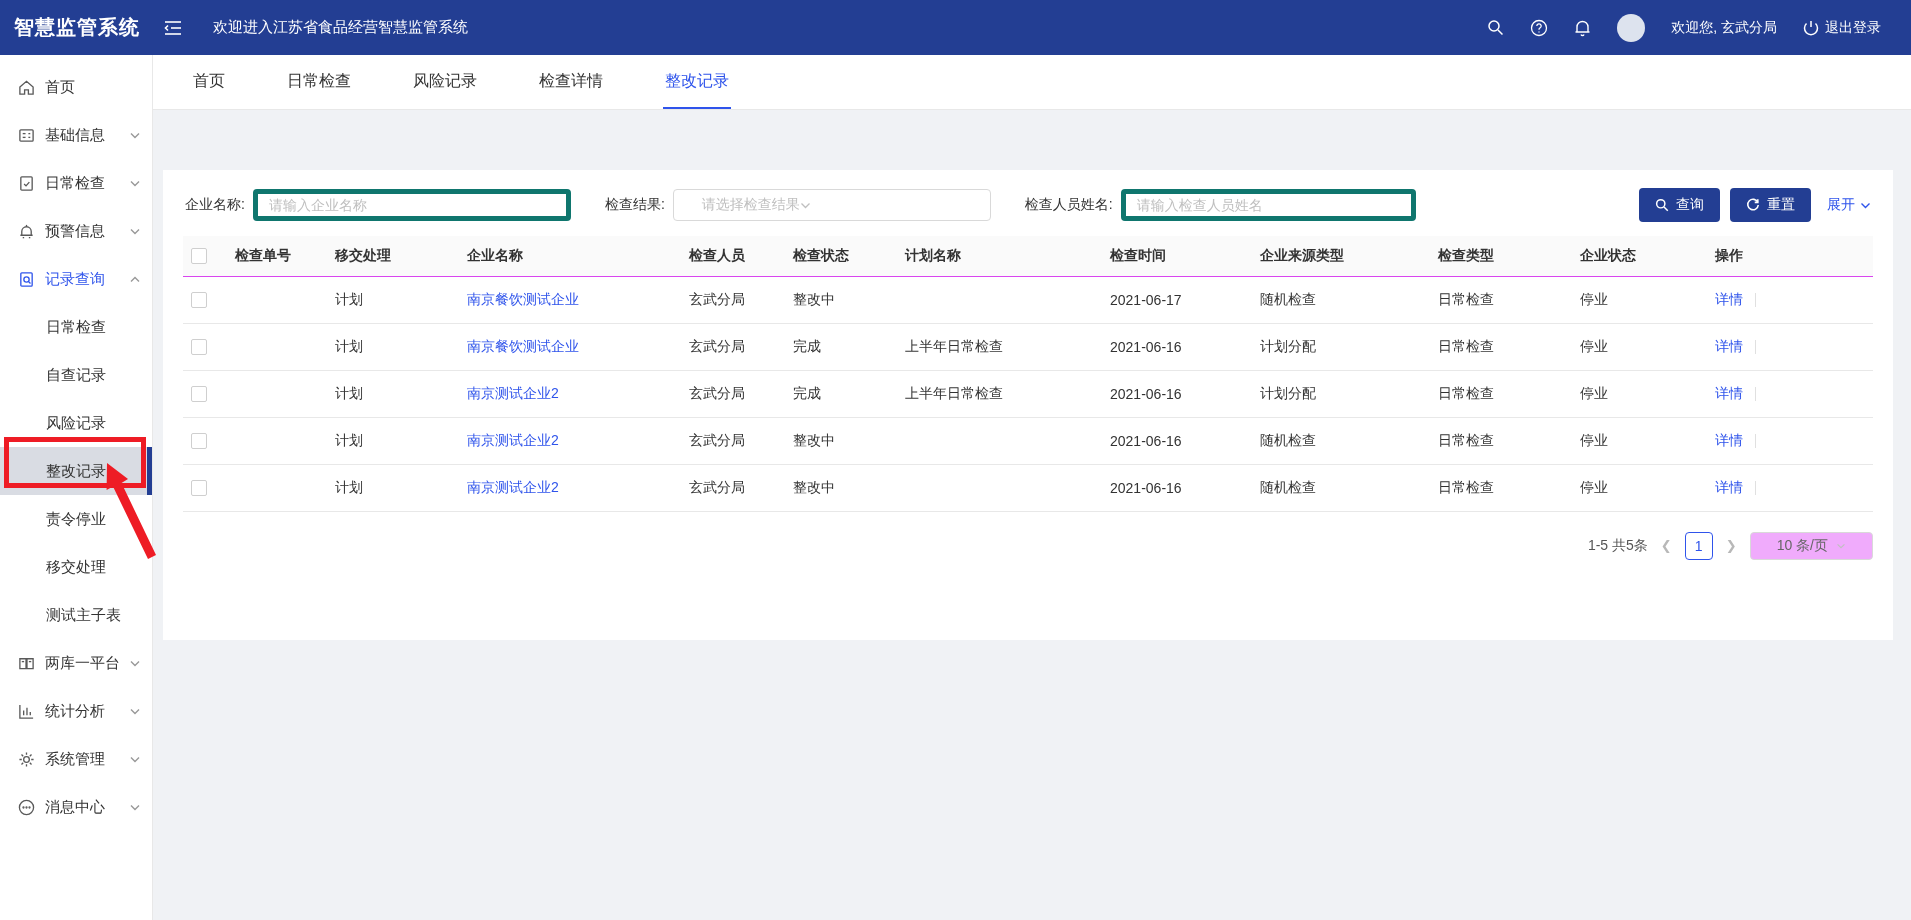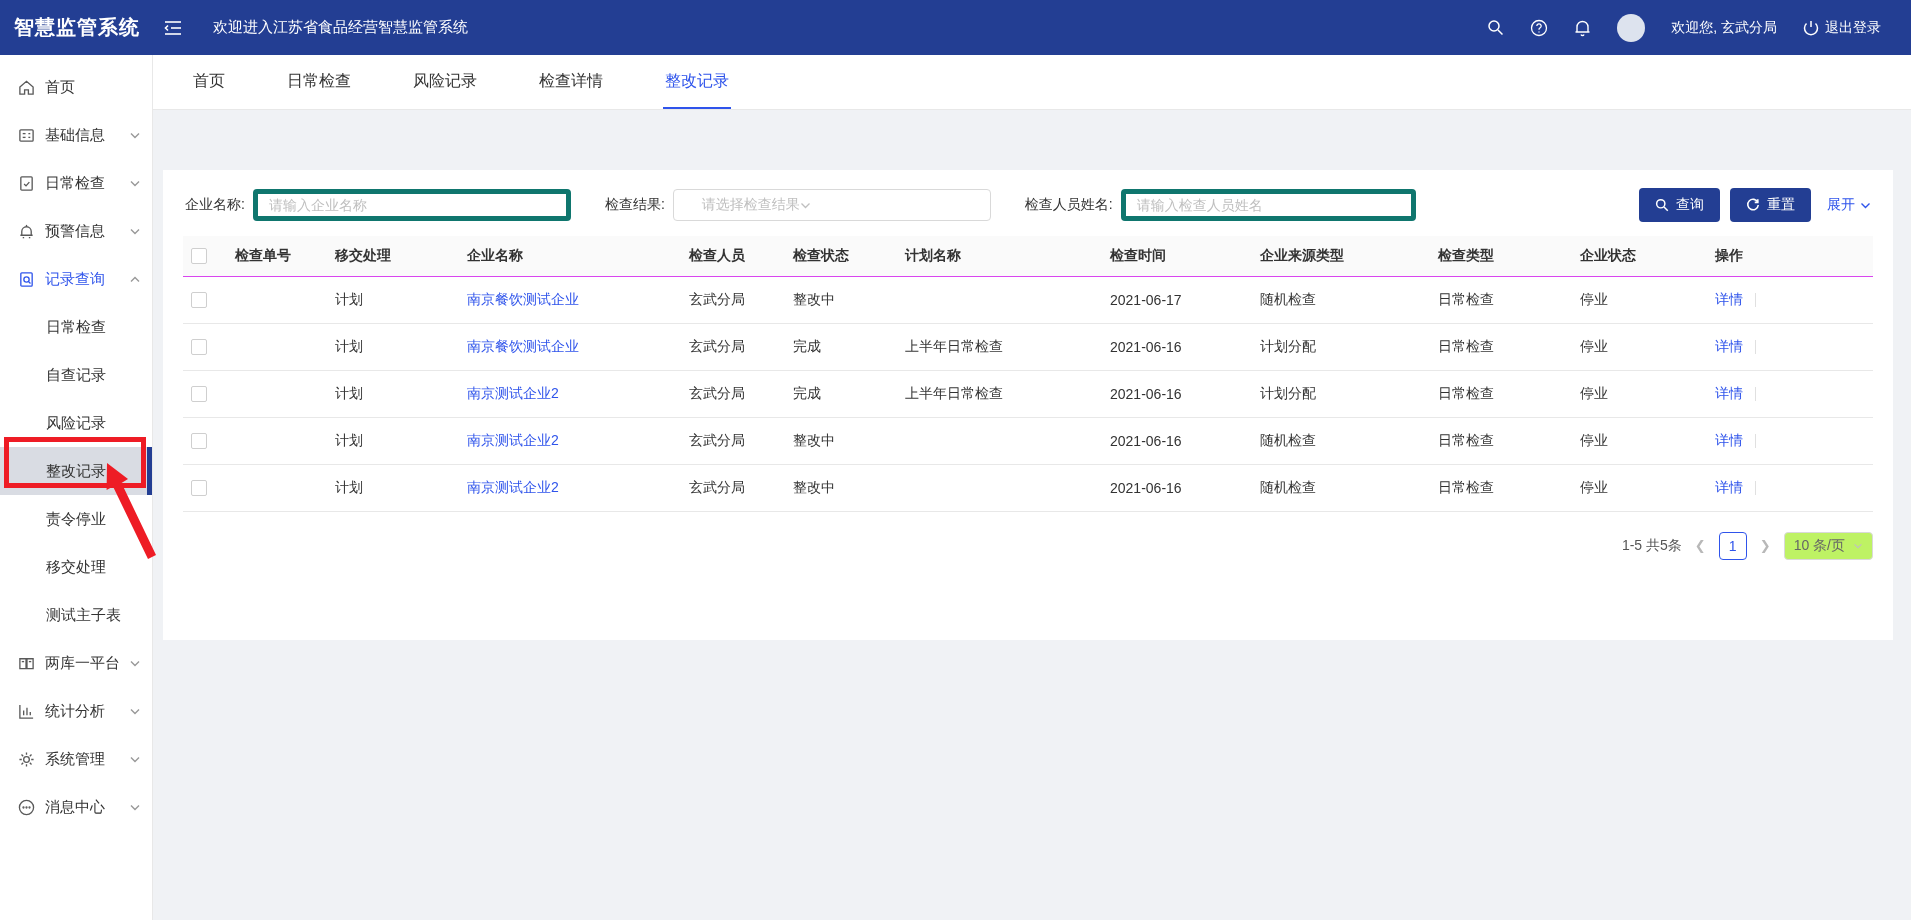--- a/index.html
+++ b/index.html
@@ -69,22 +69,22 @@
     vertical-align:middle; cursor:pointer; }
   .company-link { color:#2f54eb; cursor:pointer; }
   .detail-link { color:#2f54eb; cursor:pointer; }
   .act-divider { display:inline-block; width:1px; height:14px; background:#e0e0e0; margin-left:12px; vertical-align:middle; }
 
   
   .pagination { display:flex; justify-content:flex-end; align-items:center; gap:10px; margin-top:20px; font-size:14px; color:#555; }
   .pg-arrow { color:#b8b8b8; font-size:13px; cursor:pointer; padding:0 3px; }
   .pg-page { min-width:28px; height:28px; border:1px solid #2f54eb; border-radius:4px; color:#2f54eb; display:flex;
     align-items:center; justify-content:center; cursor:pointer; }
-  .pg-size { height:28px; border:1px solid #d9d9d9; border-radius:4px; padding:0 9px; display:flex; align-items:center; gap:8px;
-    color:#666; cursor:pointer; background:#bef264; }
+  .pg-size { height:28px; border:1px solid #d9d9d9; border-radius:4px; padding:0 26px; display:flex; align-items:center; gap:8px;
+    color:#666; cursor:pointer; background:#f0abfc; }
   .pg-size .chev { color:#c0c0c0; display:flex; }
 
   
   .anno-rect { position:absolute; left:4px; top:437px; width:142px; height:51px; border:5px solid #ee1c25; z-index:50; pointer-events:none; }
   .anno-arrow { position:absolute; left:0; top:0; z-index:51; pointer-events:none; }
 </style>
 </head>
 <body>
 
 <div class="topbar">

